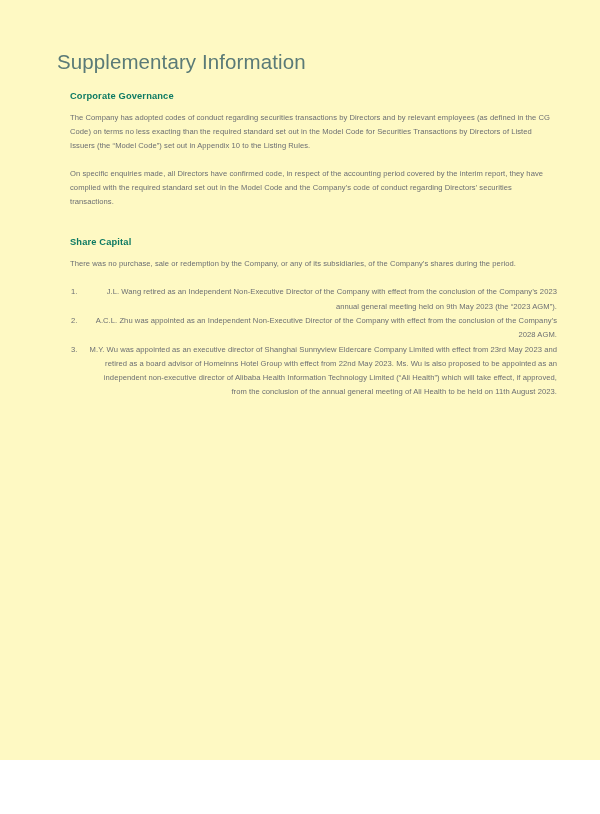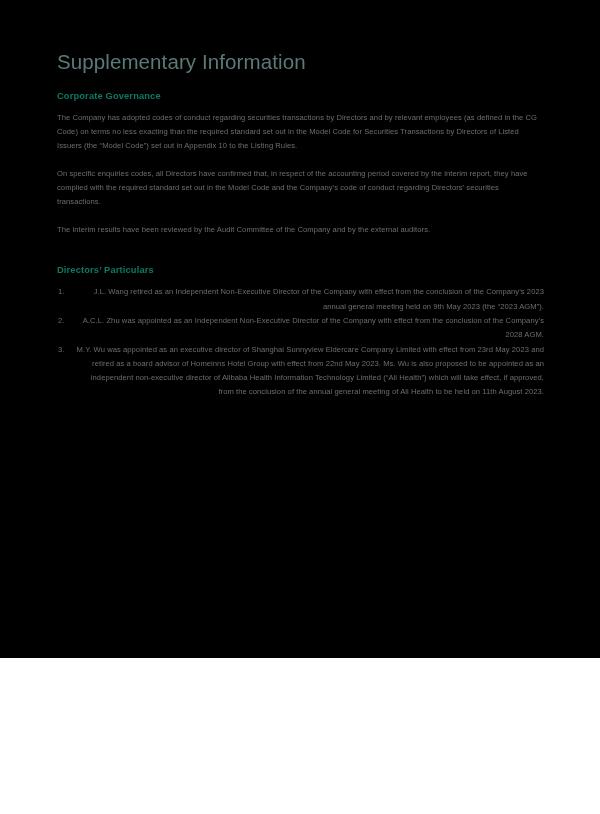--- a/index.html
+++ b/index.html
@@ -11,46 +11,45 @@
     width: 600px;
     height: 814px;
     position: relative;
     font-family: "Liberation Sans", sans-serif;
     -webkit-font-smoothing: antialiased;
   }
 
   .page {
     position: relative;
     width: 600px;
-    height: 658px;
-    background: #000000;
+    height: 760px;
+    background: #fef9c3;
     box-sizing: border-box;
     overflow: hidden;
   }
 
   
   .page-title {
     position: absolute;
     left: 57px;
     top: 36px;
     font-size: 20.5px;
     font-weight: 400;
     letter-spacing: 0.1px;
     color: #5a7a77;
     line-height: 1.15;
     white-space: nowrap;
   }
 
   
   .content {
     position: absolute;
-    left: 57px;
+    left: 70px;
     top: 90px;
     width: 487px;
-    text-decoration: underline;
   }
 
   .section-heading {
     font-size: 9.3px;
     font-weight: bold;
     color: #0d7a63;
     letter-spacing: 0.15px;
     margin: 0 0 9px 0;
     line-height: 1.3;
   }
@@ -153,27 +152,27 @@
 
   <h1 class="page-title">Supplementary Information</h1>
 
   <div class="content">
 
     <h2 class="section-heading">Corporate Governance</h2>
 
 
     <p class="body">The Company has adopted codes of conduct regarding securities transactions by Directors and by relevant employees (as defined in the CG Code) on terms no less exacting than the required standard set out in the Model Code for Securities Transactions by Directors of Listed Issuers (the “Model Code”) set out in Appendix 10 to the Listing Rules.</p>
 
-    <p class="body">On specific enquiries codes, all Directors have confirmed that, in respect of the accounting period covered by the interim report, they have complied with the required standard set out in the Model Code and the Company’s code of conduct regarding Directors’ securities transactions.</p>
-
-    <p class="body">The interim results have been reviewed by the Audit Committee of the Company and by the external auditors.</p>
+    <p class="body">On specific enquiries made, all Directors have confirmed code, in respect of the accounting period covered by the interim report, they have complied with the required standard set out in the Model Code and the Company’s code of conduct regarding Directors’ securities transactions.</p>
 
 
+    <h2 class="section-heading sc">Share Capital</h2>
 
-    <h2 class="section-heading dp">Directors’ Particulars</h2>
+    <p class="body">There was no purchase, sale or redemption by the Company, or any of its subsidiaries, of the Company’s shares during the period.</p>
+
 
 
     <ol class="dir-list">
       <li>J.L. Wang retired as an Independent Non-Executive Director of the Company with effect from the conclusion of the Company’s 2023 annual general meeting held on 9th May 2023 (the “2023 AGM”).</li>
       <li>A.C.L. Zhu was appointed as an Independent Non-Executive Director of the Company with effect from the conclusion of the Company’s 2028 AGM.</li>
       <li>M.Y. Wu was appointed as an executive director of Shanghai Sunnyview Eldercare Company Limited with effect from 23rd May 2023 and retired as a board advisor of Homeinns Hotel Group with effect from 22nd May 2023. Ms. Wu is also proposed to be appointed as an independent non-executive director of Alibaba Health Information Technology Limited (“Ali Health”) which will take effect, if approved, from the conclusion of the annual general meeting of Ali Health to be held on 11th August 2023.</li>
     </ol>
 
   </div>
 

